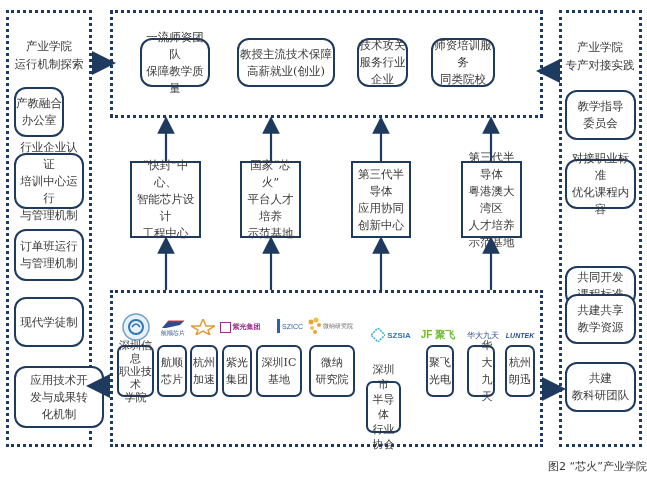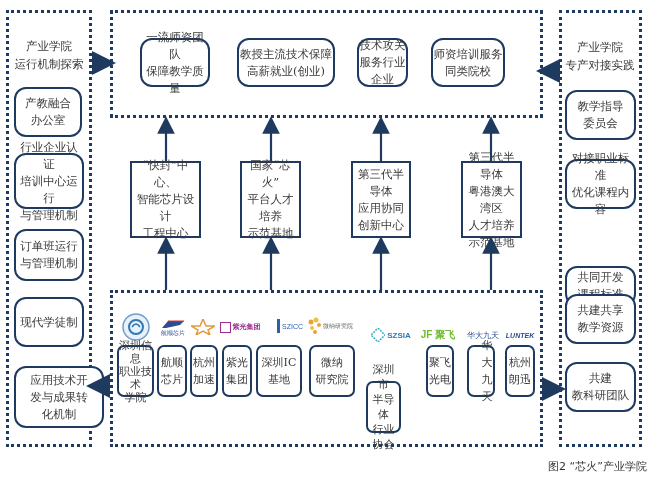--- a/index.html
+++ b/index.html
@@ -17,21 +17,21 @@
   .arrow { position:absolute; }
   .logo { position:absolute; display:flex; align-items:center; justify-content:center; font-family:"Liberation Sans",sans-serif; }
   .caption { position:absolute; left:0; width:647px; top:459px; text-align:right; font-size:11px; font-family:"DejaVu Sans","Liberation Sans",sans-serif; color:#333; }
 </style>
 </head>
 <body>
 
 <div class="dash" style="left:6px;top:10px;width:86px;height:437px;"></div>
 <div class="txt t" style="left:8px;top:37px;width:82px;">产业学院
 运行机制探索</div>
-<div class="rbox t" style="left:14px;top:87px;width:68px;height:50px;">产教融合
+<div class="rbox t" style="left:14px;top:87px;width:50px;height:50px;">产教融合
 办公室</div>
 <div class="rbox t" style="left:14px;top:153px;width:70px;height:56px;">行业企业认证
 培训中心运行
 与管理机制</div>
 <div class="rbox t" style="left:14px;top:229px;width:70px;height:52px;">订单班运行
 与管理机制</div>
 <div class="rbox t" style="left:14px;top:297px;width:70px;height:50px;">现代学徒制</div>
 <div class="rbox t" style="left:14px;top:366px;width:90px;height:62px;">应用技术开
 发与成果转
 化机制</div>
@@ -51,21 +51,21 @@
 教科研团队</div>
 
 <div class="dash" style="left:110px;top:10px;width:433px;height:108px;"></div>
 <div class="rbox t" style="left:140px;top:38px;width:70px;height:49px;">一流师资团队
 保障教学质量</div>
 <div class="rbox t" style="left:237px;top:38px;width:98px;height:49px;">教授主流技术保障
 高薪就业(创业)</div>
 <div class="rbox t" style="left:357px;top:38px;width:51px;height:49px;">技术攻关
 服务行业
 企业</div>
-<div class="rbox t" style="left:431px;top:38px;width:74px;height:49px;">师资培训服务
+<div class="rbox t" style="left:431px;top:38px;width:64px;height:49px;">师资培训服务
 同类院校</div>
 
 <div class="sbox t" style="left:130px;top:161px;width:71px;height:77px;">“快封”中心、
 智能芯片设计
 工程中心</div>
 <div class="sbox t" style="left:240px;top:161px;width:61px;height:77px;">国家“芯火”
 平台人才培养
 示范基地</div>
 <div class="sbox t" style="left:351px;top:161px;width:60px;height:77px;">第三代半导体
 应用协同

